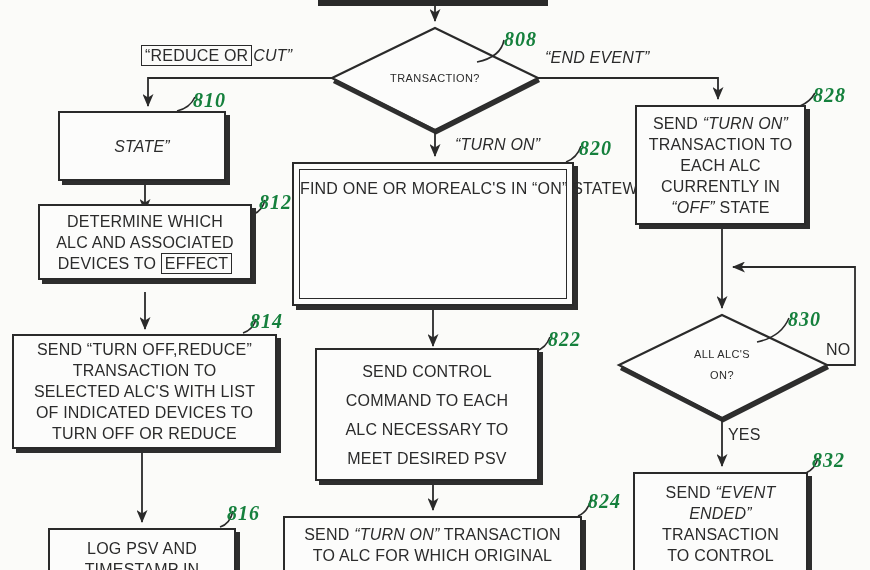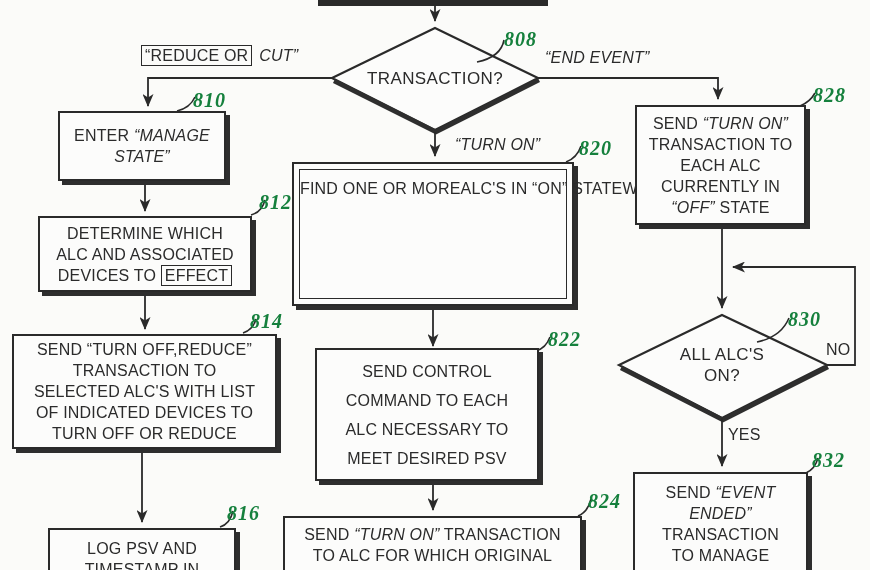--- a/index.html
+++ b/index.html
@@ -10,21 +10,21 @@
        color:#2b2b2b;font-size:16px;line-height:21px;text-align:center;letter-spacing:.2px;
        display:flex;flex-direction:column;justify-content:center;box-sizing:border-box;}
   .box.topalign{justify-content:flex-start;}
   .inner{position:absolute;left:5px;top:5px;right:5px;bottom:5px;border:1.5px solid #2a2a2a;
          display:flex;flex-direction:row;justify-content:flex-start;padding-top:8px;box-sizing:border-box;}
   .it{font-style:italic;}
   .boxed{border:1.5px solid #2a2a2a;padding:0 3px;display:inline-block;line-height:19px;}
   .ref{position:absolute;font-family:"Liberation Serif",serif;font-style:italic;font-weight:700;
        font-size:20px;color:#15803d;letter-spacing:1px;white-space:nowrap;}
   .lbl{position:absolute;font-size:16px;color:#2b2b2b;letter-spacing:.2px;white-space:nowrap;}
-  .dtext{position:absolute;text-align:center;font-size:17px;line-height:21px;color:#2b2b2b;letter-spacing:.4px;}
+  .dtext{position:absolute;text-align:center;font-size:11px;line-height:21px;color:#2b2b2b;letter-spacing:.4px;}
   .ln{white-space:nowrap;}
 </style>
 </head>
 <body>
 
 <div id="canvas">
 
   <svg id="wires" viewBox="0 0 870 570" xmlns="http://www.w3.org/2000/svg">
     <defs>
       <marker id="ah" markerWidth="13" markerHeight="11" refX="12" refY="5.5" orient="auto" markerUnits="userSpaceOnUse">
@@ -74,32 +74,31 @@
 
   <div class="dtext" style="left:352px;top:68px;width:166px;">
       <div class="ln"><span>TRANSACTION?</span></div>
     </div>
   <div class="dtext" style="left:657px;top:344px;width:130px;">
       <div class="ln"><span>ALL ALC'S</span></div>
       <div class="ln"><span>ON?</span></div>
     </div>
 
   <div class="lbl" style="left:141px;top:45px;">
-    <span class="boxed">“REDUCE OR</span><span class="it" style="margin-left:7px;">CUT”</span>
+    <span class="boxed">“REDUCE OR</span><span class="it" style="margin-left:1px;">CUT”</span>
   </div>
   <div class="lbl it" style="left:455px;top:136px;">“TURN ON”</div>
   <div class="lbl it" style="left:545px;top:49px;">“END EVENT”</div>
   <div class="lbl" style="left:728px;top:426px;">YES</div>
   <div class="lbl" style="left:826px;top:341px;">NO</div>
 
   <div class="box" style="left:58px;top:111px;width:168px;height:70px;">
-      <div class="ln"><span>ENTER </span><span class="it">“MANAGE</span></div>
       <div class="ln"><span class="it">STATE”</span></div>
     </div>
-  <div class="box" style="left:38px;top:216px;width:214px;height:76px;align-items:center;">
+  <div class="box" style="left:38px;top:204px;width:214px;height:76px;align-items:center;">
       <div class="ln"><span>DETERMINE WHICH</span></div>
       <div class="ln"><span>ALC AND ASSOCIATED</span></div>
       <div class="ln"><span>DEVICES TO </span><span class="boxed">EFFECT</span></div>
     </div>
   <div class="box" style="left:12px;top:334px;width:265px;height:115px;">
       <div class="ln"><span>SEND “TURN OFF,REDUCE”</span></div>
       <div class="ln"><span>TRANSACTION TO</span></div>
       <div class="ln"><span>SELECTED ALC'S WITH LIST</span></div>
       <div class="ln"><span>OF INDICATED DEVICES TO</span></div>
       <div class="ln"><span>TURN OFF OR REDUCE</span></div>
@@ -132,21 +131,21 @@
       <div class="ln"><span>SEND </span><span class="it">“TURN ON”</span></div>
       <div class="ln"><span>TRANSACTION TO</span></div>
       <div class="ln"><span>EACH ALC</span></div>
       <div class="ln"><span>CURRENTLY IN</span></div>
       <div class="ln"><span class="it">“OFF”</span><span> STATE</span></div>
     </div>
   <div class="box topalign" style="left:633px;top:472px;width:175px;height:110px;padding-top:8px;">
       <div class="ln"><span>SEND </span><span class="it">“EVENT</span></div>
       <div class="ln"><span class="it">ENDED”</span></div>
       <div class="ln"><span>TRANSACTION</span></div>
-      <div class="ln"><span>TO MANAGE</span></div>
+      <div class="ln"><span>TO CONTROL</span></div>
       <div class="ln"><span>EVENT MANAGER</span></div>
     </div>
 
   <div class="ref" style="left:504px;top:28px;">808</div>
   <div class="ref" style="left:193px;top:89px;">810</div>
   <div class="ref" style="left:259px;top:191px;">812</div>
   <div class="ref" style="left:250px;top:310px;">814</div>
   <div class="ref" style="left:227px;top:502px;">816</div>
   <div class="ref" style="left:579px;top:137px;">820</div>
   <div class="ref" style="left:548px;top:328px;">822</div>

